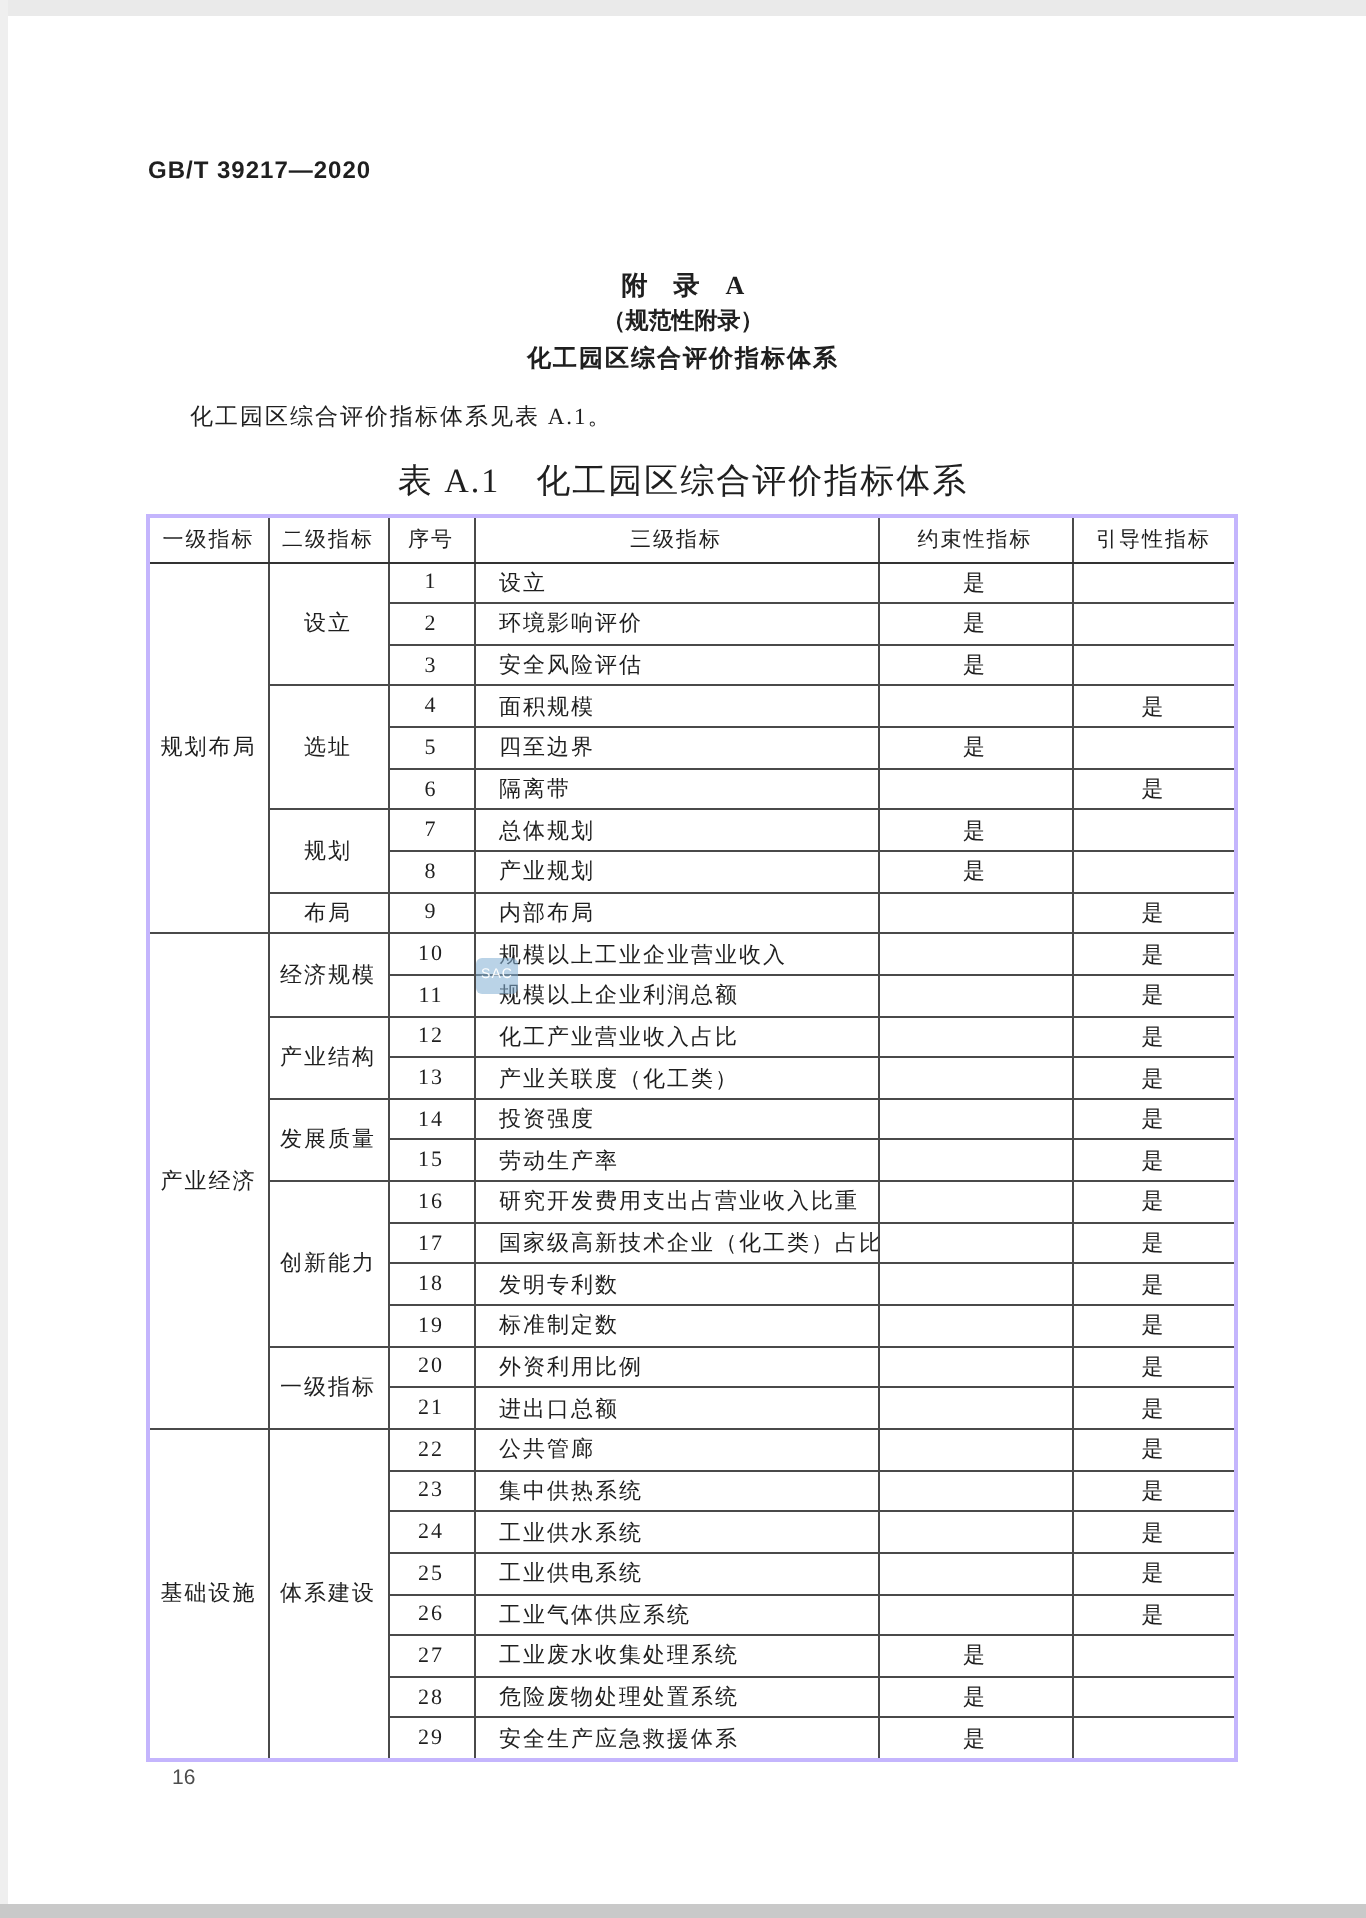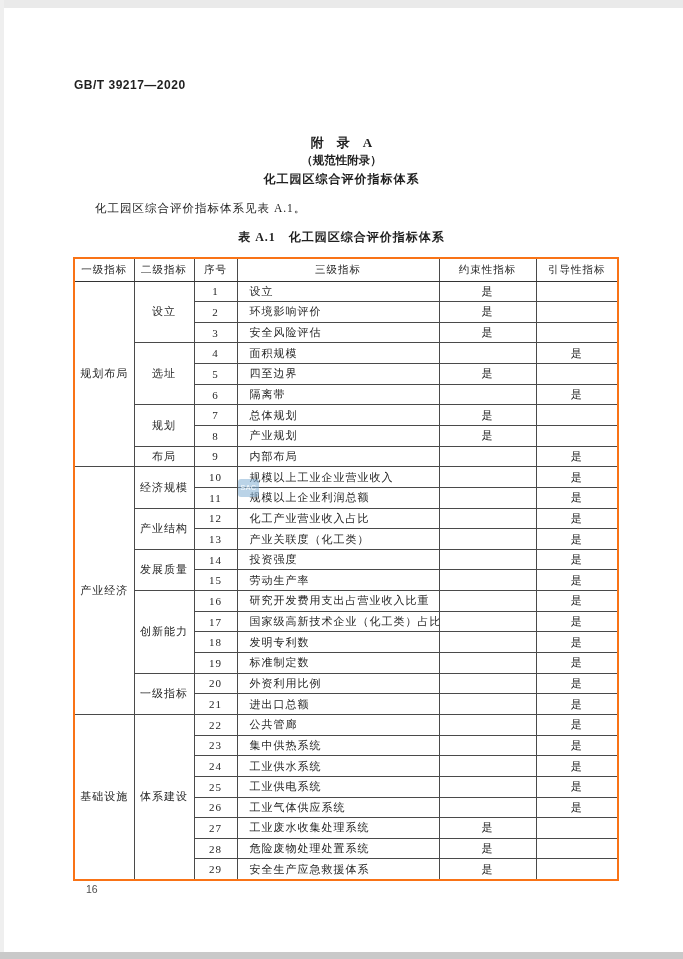--- a/index.html
+++ b/index.html
@@ -12,25 +12,25 @@
 
   .doc-number { position:absolute; left:74px; top:78px; font-family:"Liberation Sans","DejaVu Sans",sans-serif; font-weight:bold; font-size:12px; letter-spacing:0.5px; }
 
   .center-line { position:absolute; left:0; width:683px; text-align:center; }
   .appendix-title    { top:134px; font-weight:bold; font-size:13px; }
   .appendix-subtitle { top:153px; font-weight:bold; font-size:11.5px; }
   .appendix-heading  { top:171px; font-weight:bold; font-size:12px; letter-spacing:1px; }
 
   .body-paragraph { position:absolute; left:95px; top:201px; font-size:11.5px; letter-spacing:1px;font-family:Liberation Serif, serif; }
 
-  .table-title { top:229px; font-weight:bold; font-size:12px; letter-spacing:1px; }
+  .table-title { top:229px; font-weight:normal; font-size:17px; letter-spacing:1px; }
 
   table.indicator-table { position:absolute; left:73px; top:257px; width:544px; border-collapse:collapse; table-layout:fixed; font-size:11px; }
   .indicator-table th, .indicator-table td { border:1px solid #4a4a4a; text-align:center; vertical-align:middle; font-weight:normal; letter-spacing:1px; overflow:hidden; white-space:nowrap; }
-  table.indicator-table { border:2px solid #f97316; }
+  table.indicator-table { border:2px solid #c4b5fd; }
   .indicator-table thead th { height:23px; border-bottom:1.5px solid #333; font-size:10.5px; }
   .indicator-table tbody td { height:20.65px; }
   .indicator-table td.indicator-cell { text-align:left; padding-left:12px; }
   .col-l1 { width:60px; } .col-l2 { width:60px; } .col-no { width:43px; }
   .col-ind { width:202px; } .col-con { width:97px; } .col-gui { width:82px; }
 
   .watermark { position:absolute; left:238px; top:479px; width:21px; height:18px; background:rgba(130,175,212,0.55); border-radius:3px; color:#ffffff; font-size:7px; font-family:"Liberation Sans",sans-serif; text-align:center; line-height:18px; letter-spacing:0.5px; }
 
   .page-number { position:absolute; left:86px; top:883px; font-size:10.5px; color:#4d4d4d; font-family:"Liberation Sans",sans-serif; }
 </style>

